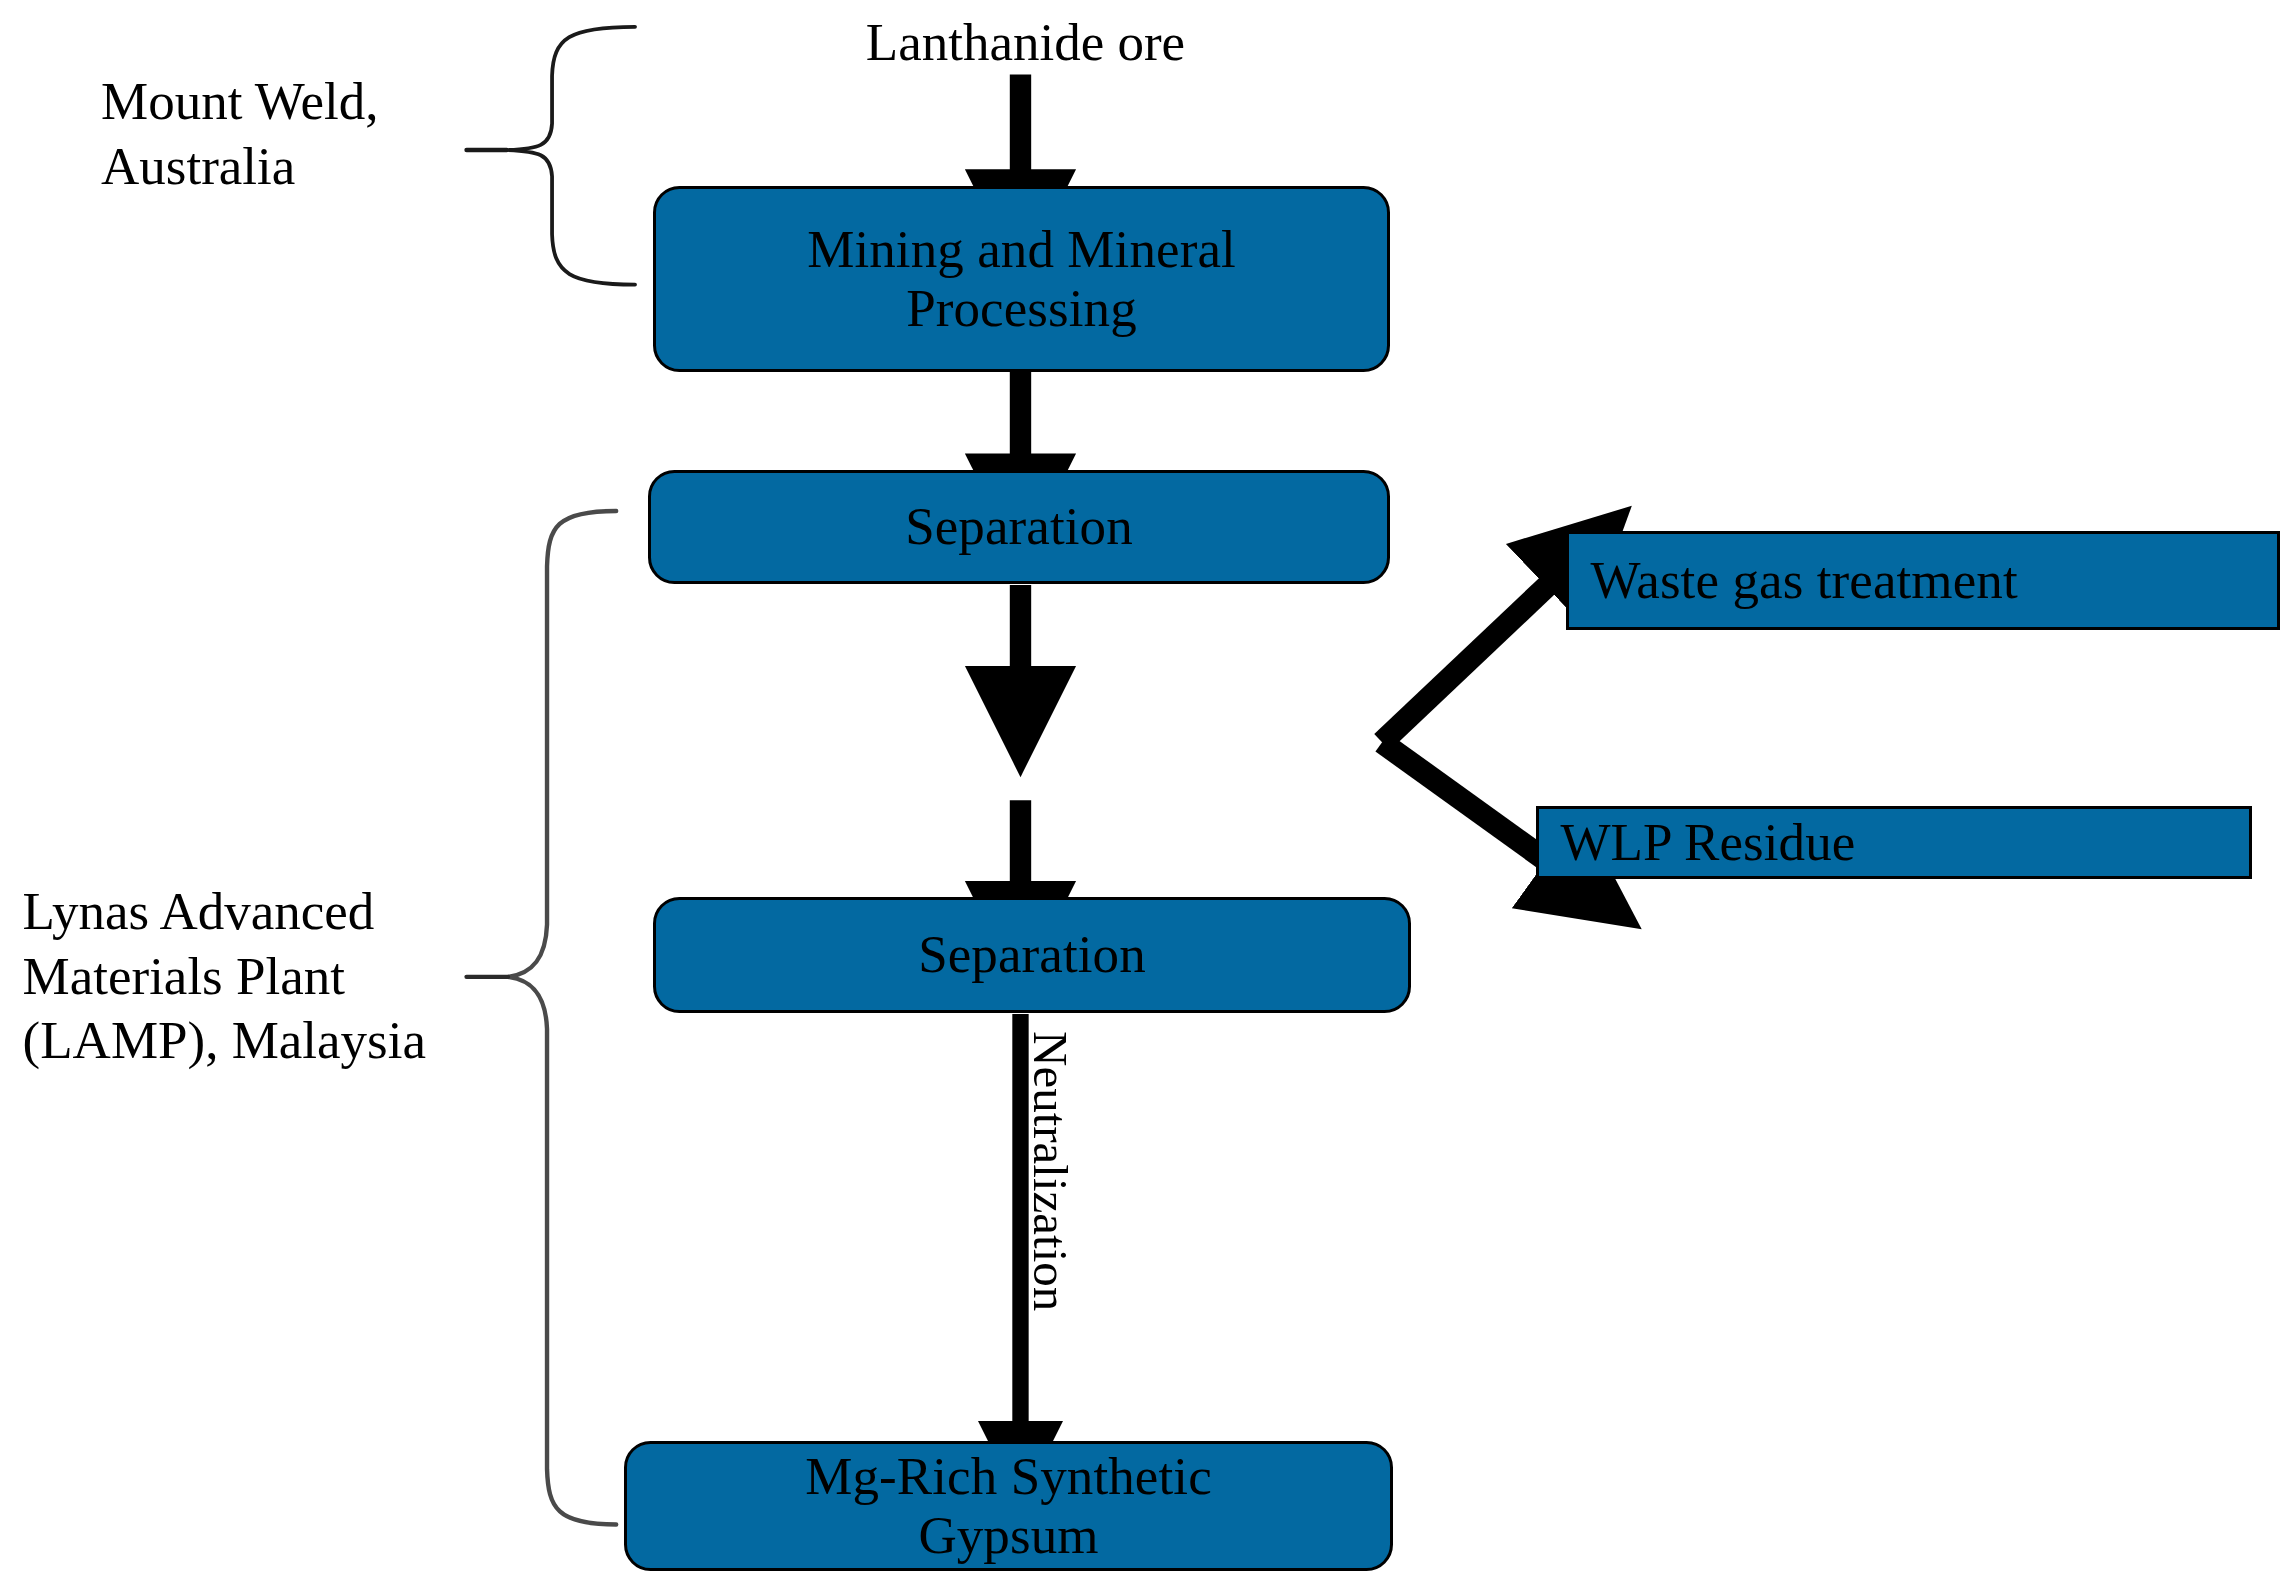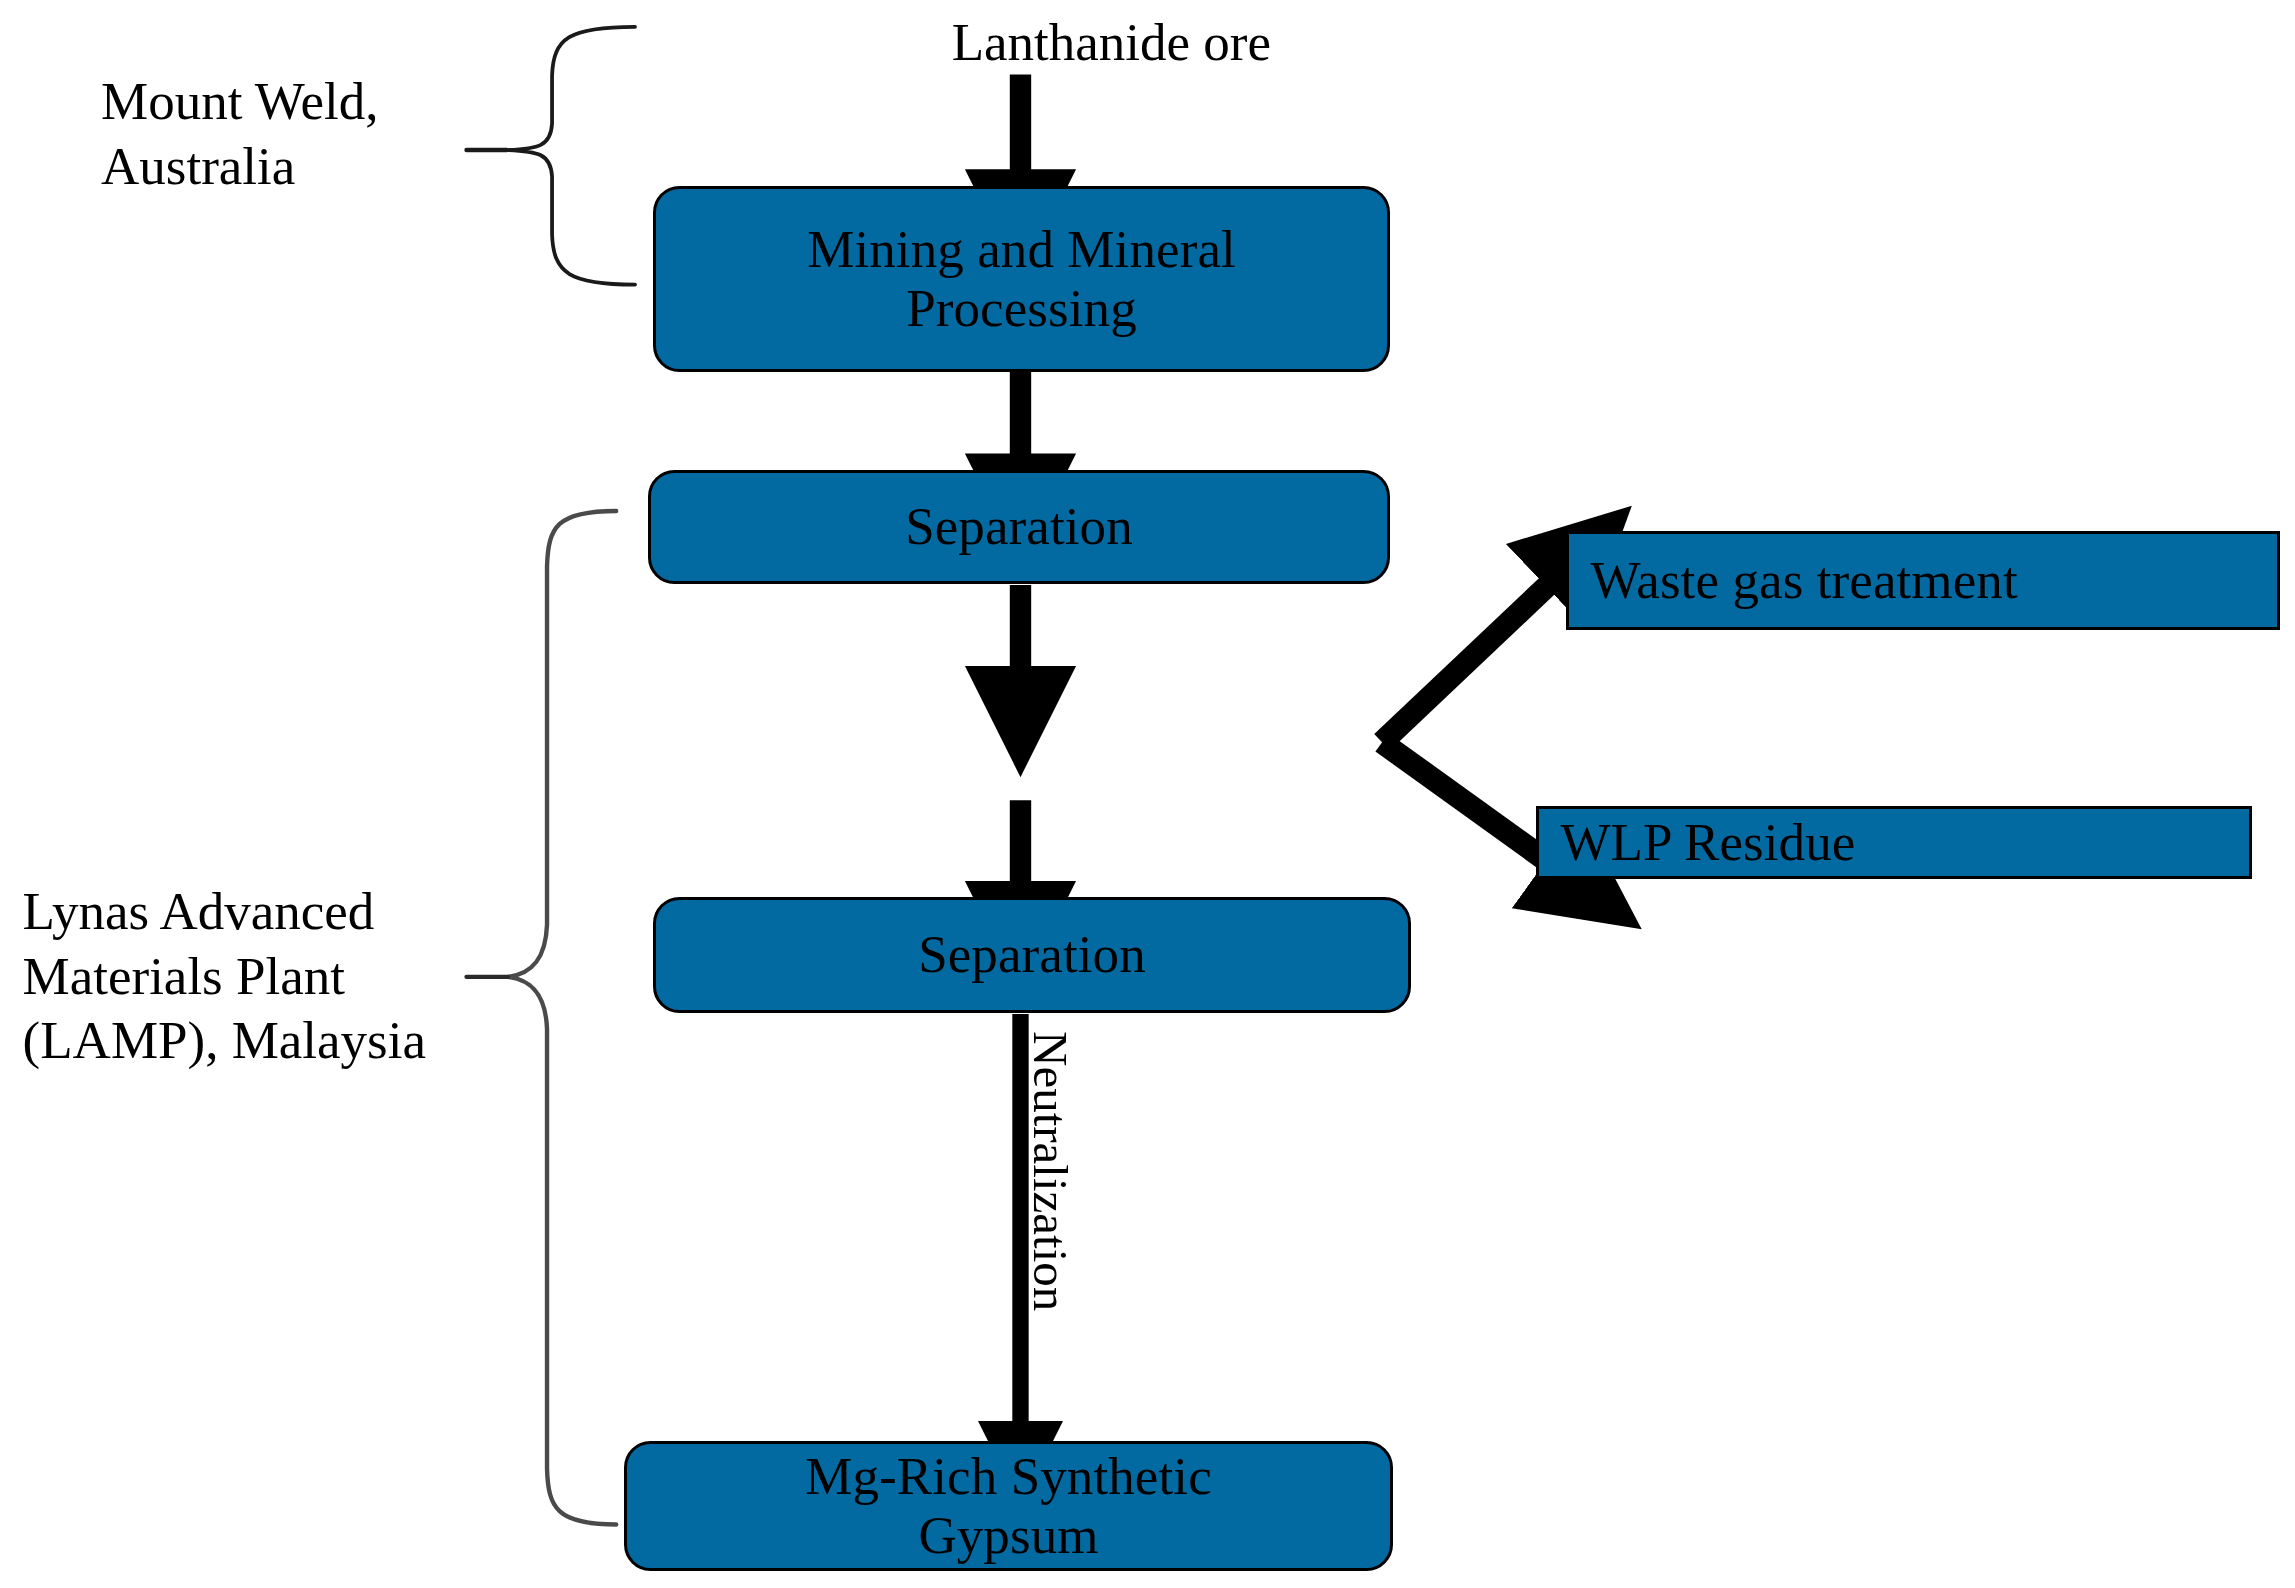--- a/index.html
+++ b/index.html
@@ -127,21 +127,21 @@
     </g>
   </svg>
 
   <div class="free-text" style="left:22.6px; top:879px; width:503px;">Lynas Advanced
 Materials Plant
 (LAMP), Malaysia</div>
 
   <div class="free-text" style="left:101px; top:69px; width:390px;">Mount Weld,
 Australia</div>
 
-  <div class="free-text" style="left:780px; top:10px; width:491px; text-align:right;">Lanthanide ore</div>
+  <div class="free-text" style="left:780px; top:10px; width:491px; text-align:center;">Lanthanide ore</div>
 
   <div class="node-box rounded" style="left:653px; top:186px; width:737px; height:186px;">
     <span class="node-label">Mining and Mineral
 Processing</span>
   </div>
 
   <div class="node-box rounded" style="left:648px; top:470px; width:742px; height:114px;">
     <span class="node-label">Separation</span>
   </div>
 

